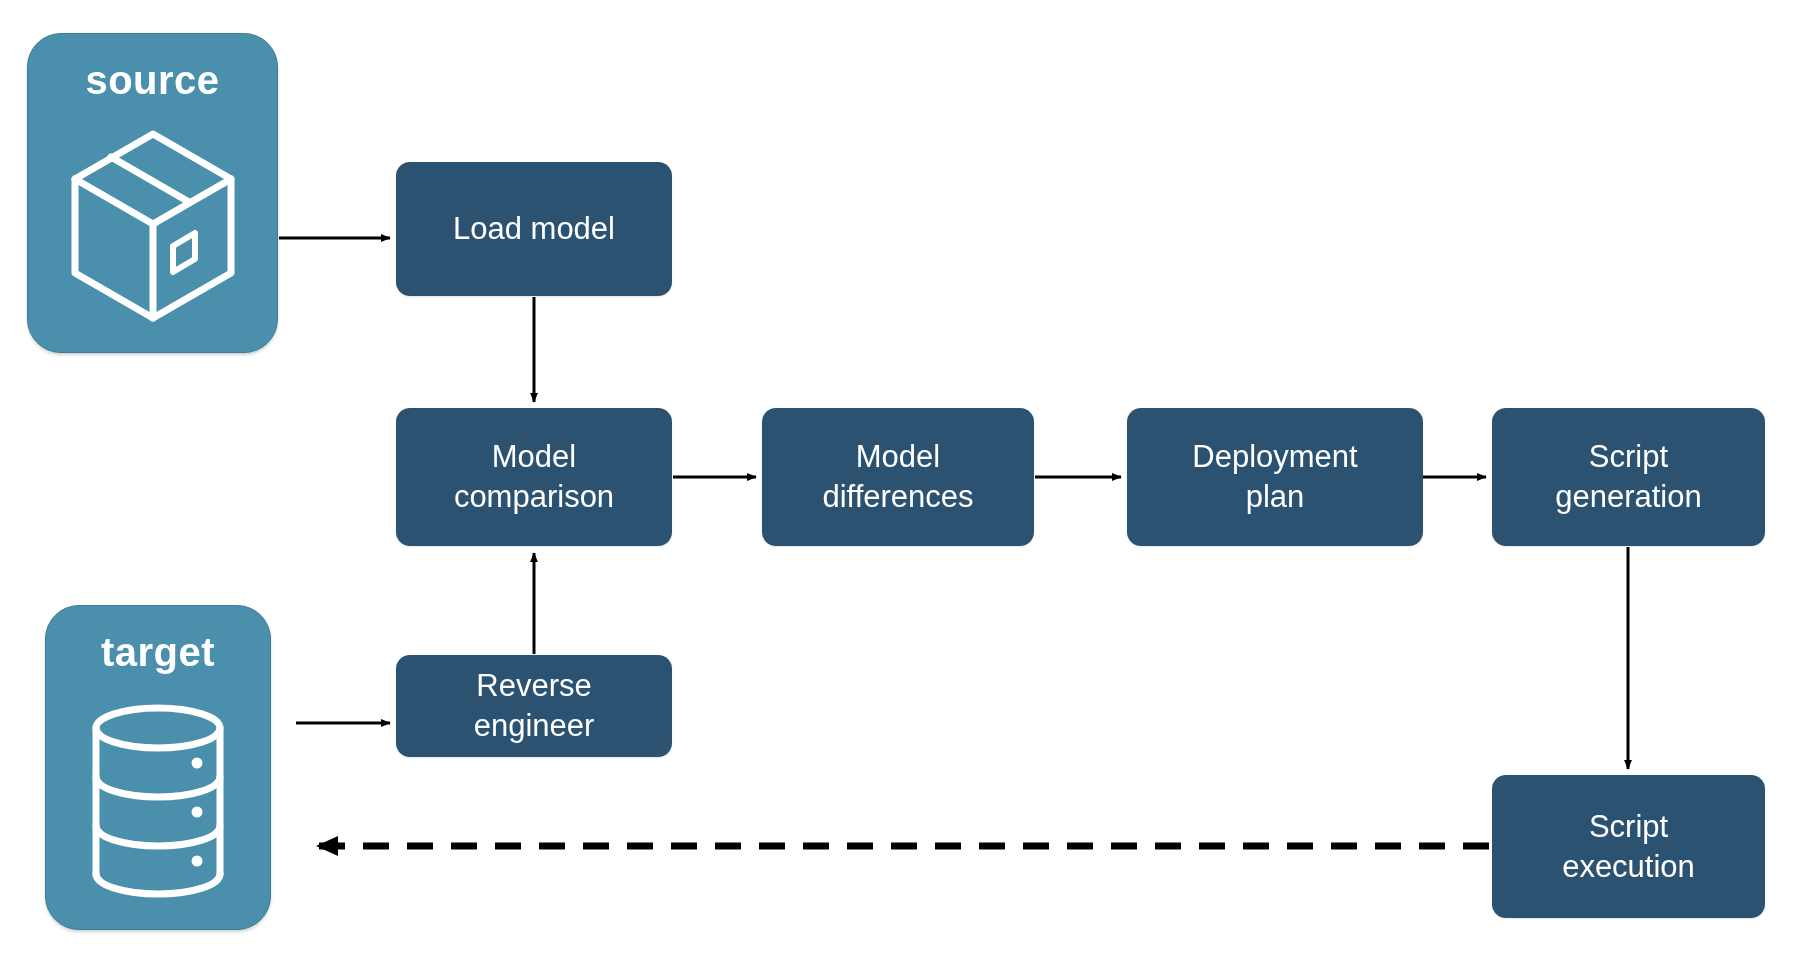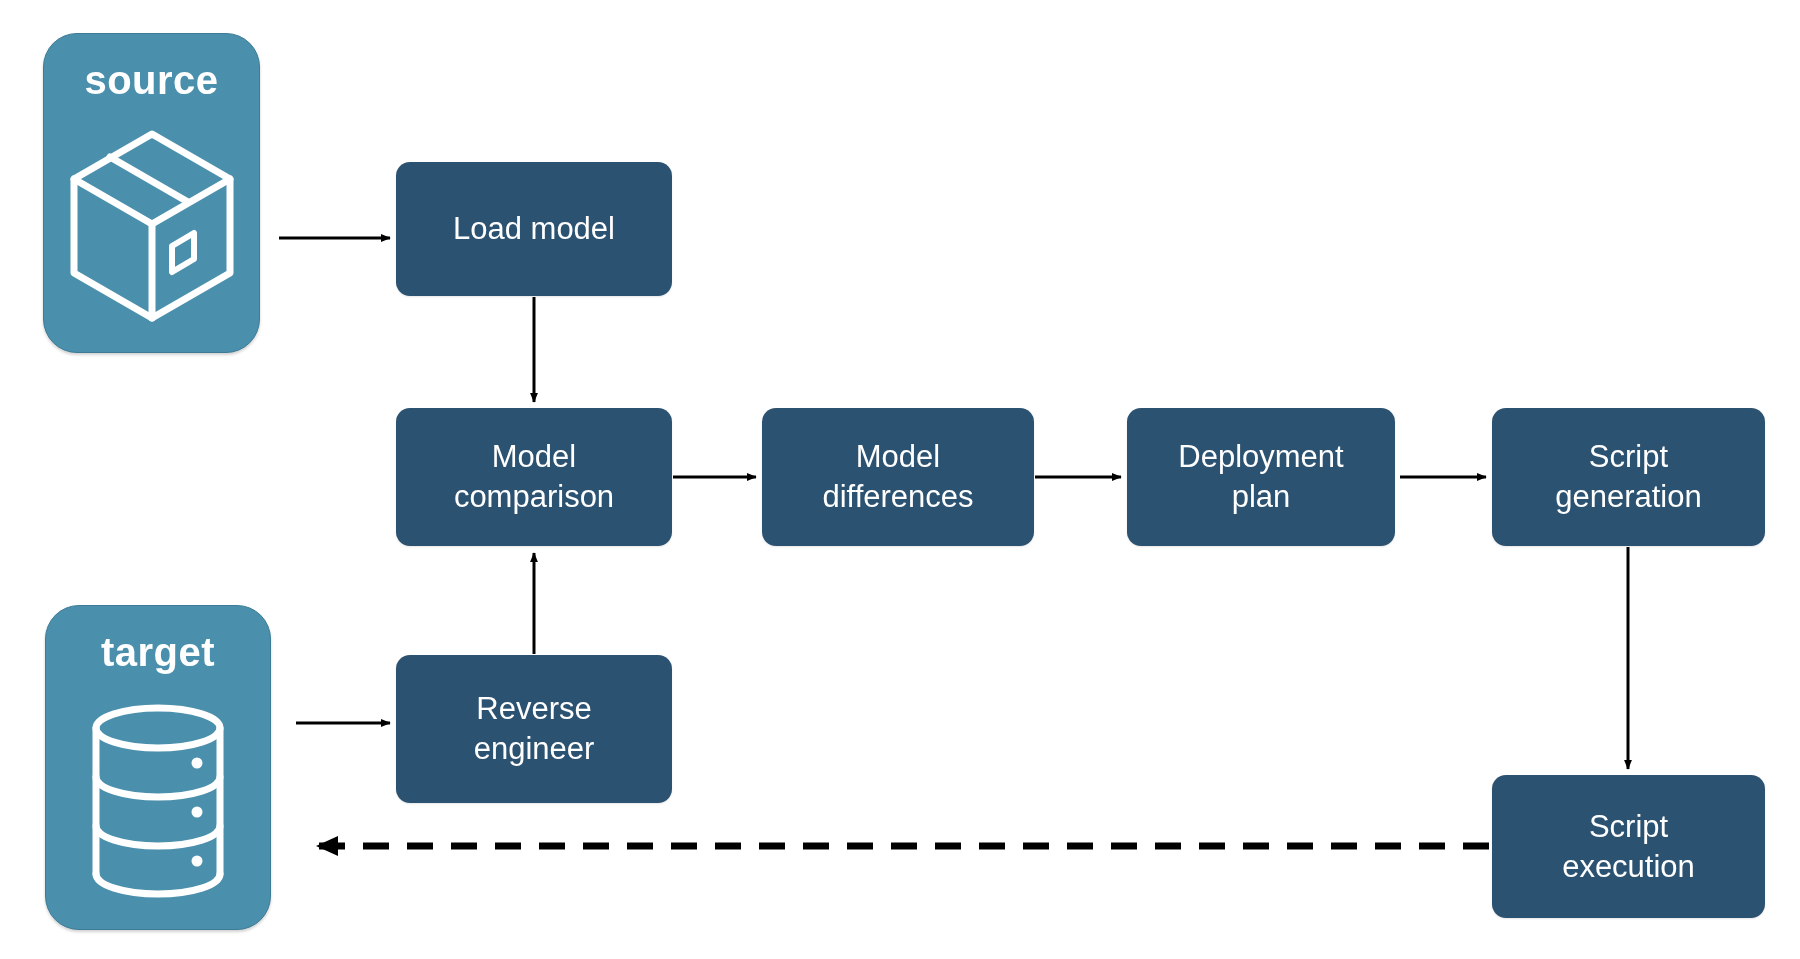--- a/index.html
+++ b/index.html
@@ -88,21 +88,21 @@
       <line x1="1035" y1="477" x2="1121" y2="477" marker-end="url(#arrow)"></line>
       <line x1="1400" y1="477" x2="1486" y2="477" marker-end="url(#arrow)"></line>
       <line x1="1628" y1="547" x2="1628" y2="769" marker-end="url(#arrow)"></line>
       <line x1="534" y1="654" x2="534" y2="553" marker-end="url(#arrow)"></line>
       <line x1="296" y1="723" x2="390" y2="723" marker-end="url(#arrow)"></line>
     </g>
 
     <line x1="1489" y1="846" x2="318" y2="846" stroke="#000000" stroke-width="7" fill="none" stroke-dasharray="26 18" marker-end="url(#arrow-fat)"></line>
   </svg>
 
-  <div class="endpoint" style="left:27px; top:33px; width:217px; height:320px;margin-left:16px;">
+  <div class="endpoint" style="left:27px; top:33px; width:251px; height:320px;">
     <div class="endpoint-label">source</div>
     <div class="endpoint-icon">
       <svg width="180" height="200" viewBox="0 0 180 200" fill="none" stroke="#ffffff" stroke-width="7" stroke-linejoin="round" stroke-linecap="round">
         <path d="M90 8 L168 53 L168 147 L90 192 L12 147 L12 53 Z"></path>
         <path d="M12 53 L90 98 L168 53"></path>
         <path d="M90 98 L90 192"></path>
         <path d="M48 31 L126 76"></path>
         <path d="M110 120 L132 107 L132 133 L110 146 Z" stroke-width="6"></path>
       </svg>
     </div>
@@ -132,31 +132,31 @@
   <div class="proc" style="left:396px; top:408px; width:276px; height:138px;">
     <span>Model
 comparison</span>
   </div>
 
   <div class="proc" style="left:762px; top:408px; width:272px; height:138px;">
     <span>Model
 differences</span>
   </div>
 
-  <div class="proc" style="left:1127px; top:408px; width:268px; height:138px;">
+  <div class="proc" style="left:1127px; top:408px; width:296px; height:138px;">
     <span>Deployment
 plan</span>
   </div>
 
   <div class="proc" style="left:1492px; top:408px; width:273px; height:138px;">
     <span>Script
 generation</span>
   </div>
 
-  <div class="proc" style="left:396px; top:655px; width:276px; height:148px;">
+  <div class="proc" style="left:396px; top:655px; width:276px; height:102px;">
     <span>Reverse
 engineer</span>
   </div>
 
   <div class="proc" style="left:1492px; top:775px; width:273px; height:143px;">
     <span>Script
 execution</span>
   </div>
 
 </div>

